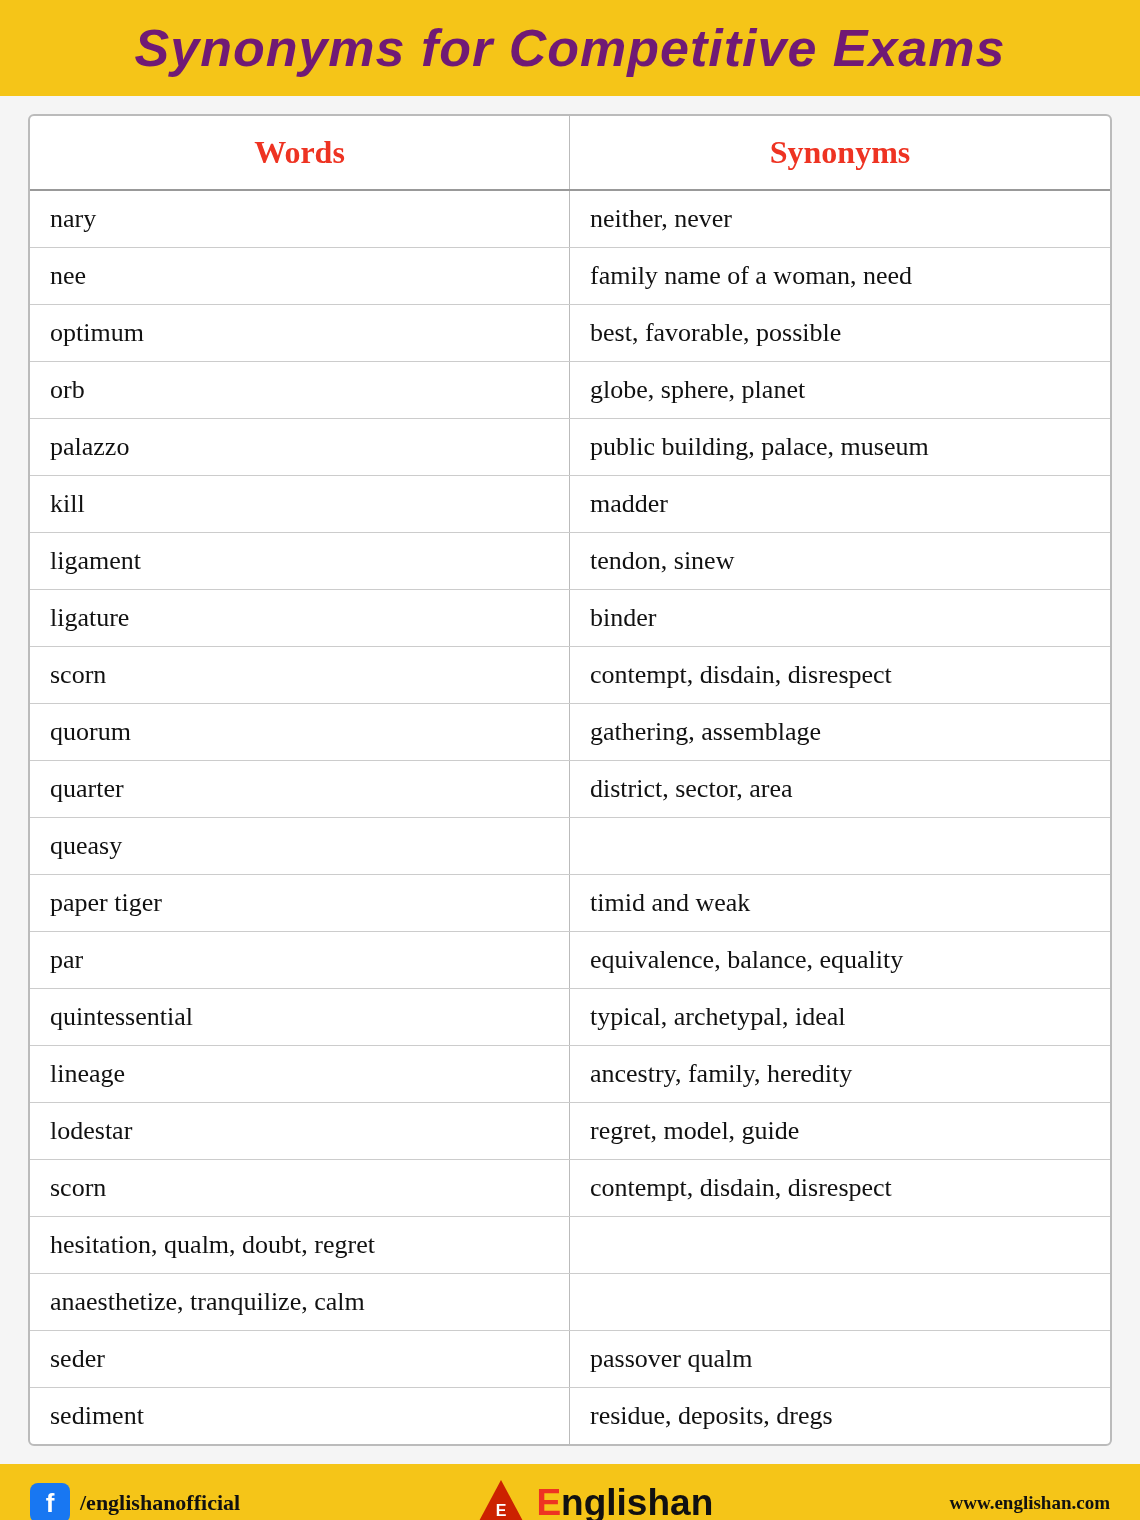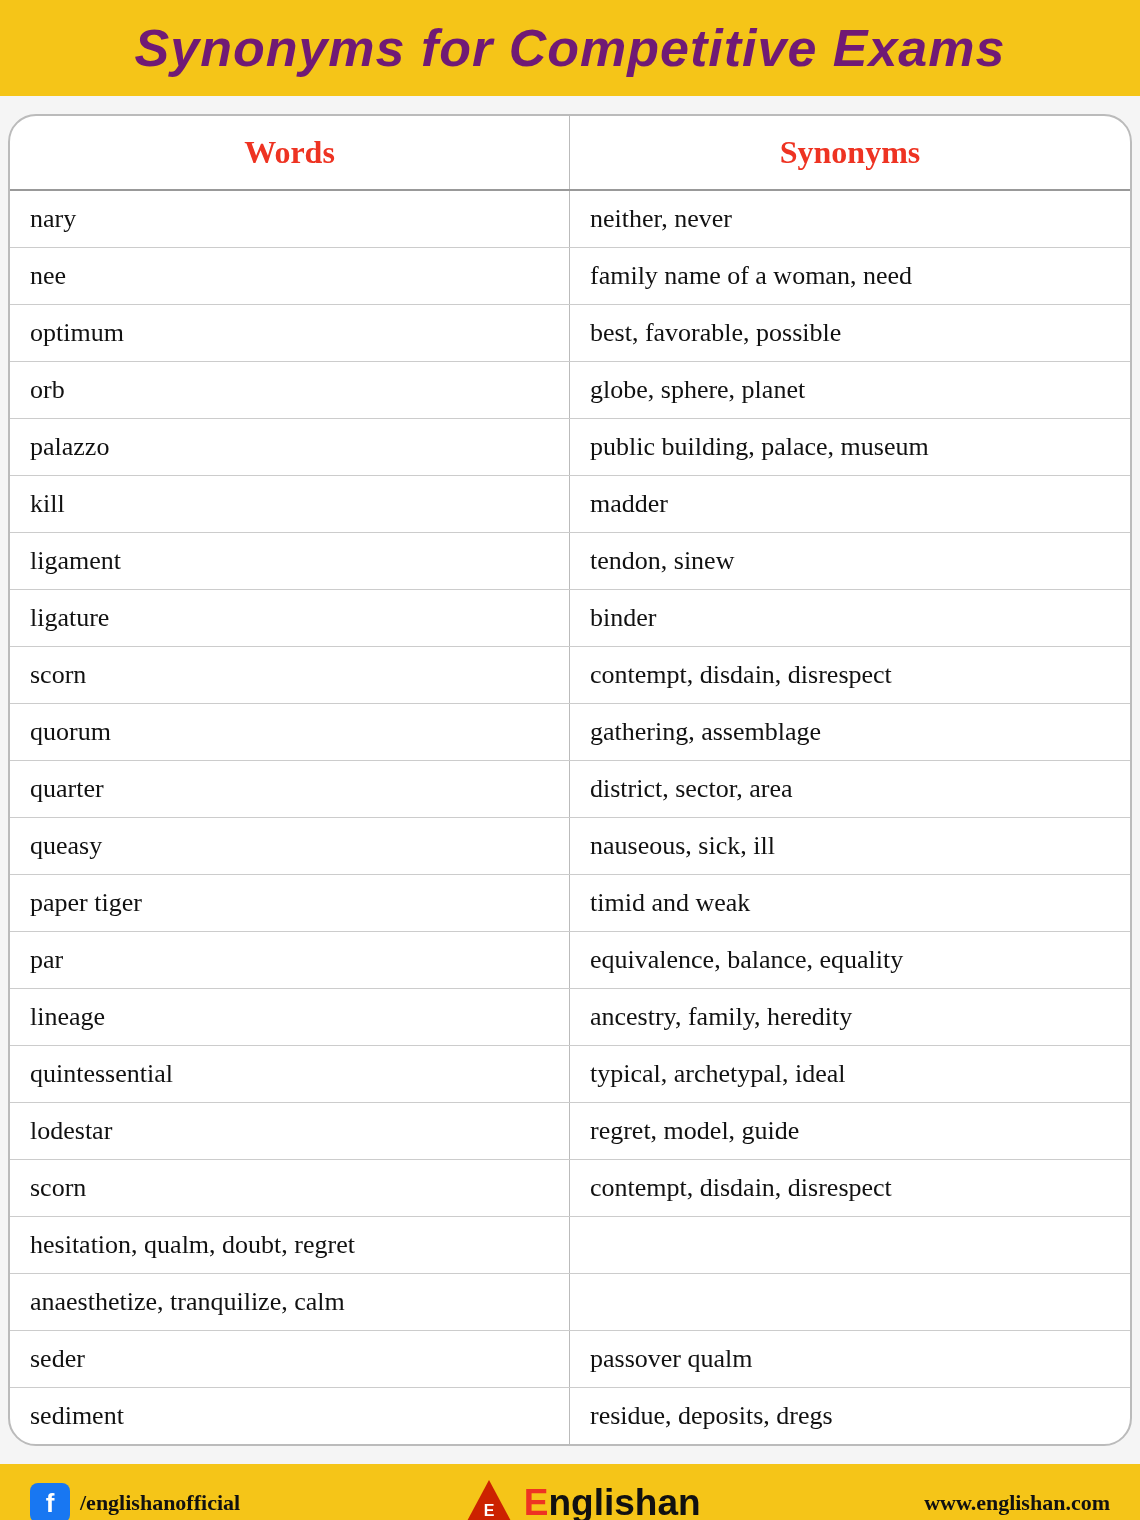--- a/index.html
+++ b/index.html
@@ -24,22 +24,22 @@
       font-weight: 900;
       color: #701a75;
       font-family: 'Arial Black', Arial, sans-serif;
       letter-spacing: 1px;
       font-style: italic;
     }
 
     .main-content {
       flex: 1;
       background: #fff;
-      margin: 18px 8px;
-      border-radius: 28px;
+      margin: 18px 28px;
+      border-radius: 6px;
       border: 2px solid #bbb;
       overflow: hidden;
     }
 
     .table-container {
       width: 100%;
     }
 
     .table-header {
       display: grid;
@@ -124,21 +124,21 @@
       font-weight: bold;
       color: #111;
       font-family: 'Arial Black', Arial, sans-serif;
     }
 
     .logo-text span {
       color: #e32;
     }
 
     .footer-right {
-      font-size: 22px;
+      font-size: 19px;
       font-weight: bold;
       color: #111;
     }
 
     .main-wrapper {
       position: relative;
       flex: 1;
       display: flex;
       flex-direction: column;
     }
@@ -198,37 +198,36 @@
         <div class="table-row">
           <div class="cell">quorum</div>
           <div class="cell">gathering, assemblage</div>
         </div>
         <div class="table-row">
           <div class="cell">quarter</div>
           <div class="cell">district, sector, area</div>
         </div>
         <div class="table-row">
           <div class="cell">queasy</div>
-          <div class="cell">nauseous, sick, ill</div>
         </div>
         <div class="table-row">
           <div class="cell">paper tiger</div>
           <div class="cell">timid and weak</div>
         </div>
         <div class="table-row">
           <div class="cell">par</div>
           <div class="cell">equivalence, balance, equality</div>
         </div>
         <div class="table-row">
+          <div class="cell">quintessential</div>
+          <div class="cell">typical, archetypal, ideal</div>
+        </div>
+        <div class="table-row">
           <div class="cell">lineage</div>
           <div class="cell">ancestry, family, heredity</div>
-        </div>
-        <div class="table-row">
-          <div class="cell">quintessential</div>
-          <div class="cell">typical, archetypal, ideal</div>
         </div>
         <div class="table-row">
           <div class="cell">lodestar</div>
           <div class="cell">regret, model, guide</div>
         </div>
         <div class="table-row">
           <div class="cell">scorn</div>
           <div class="cell">contempt, disdain, disrespect</div>
         </div>
         <div class="table-row">

